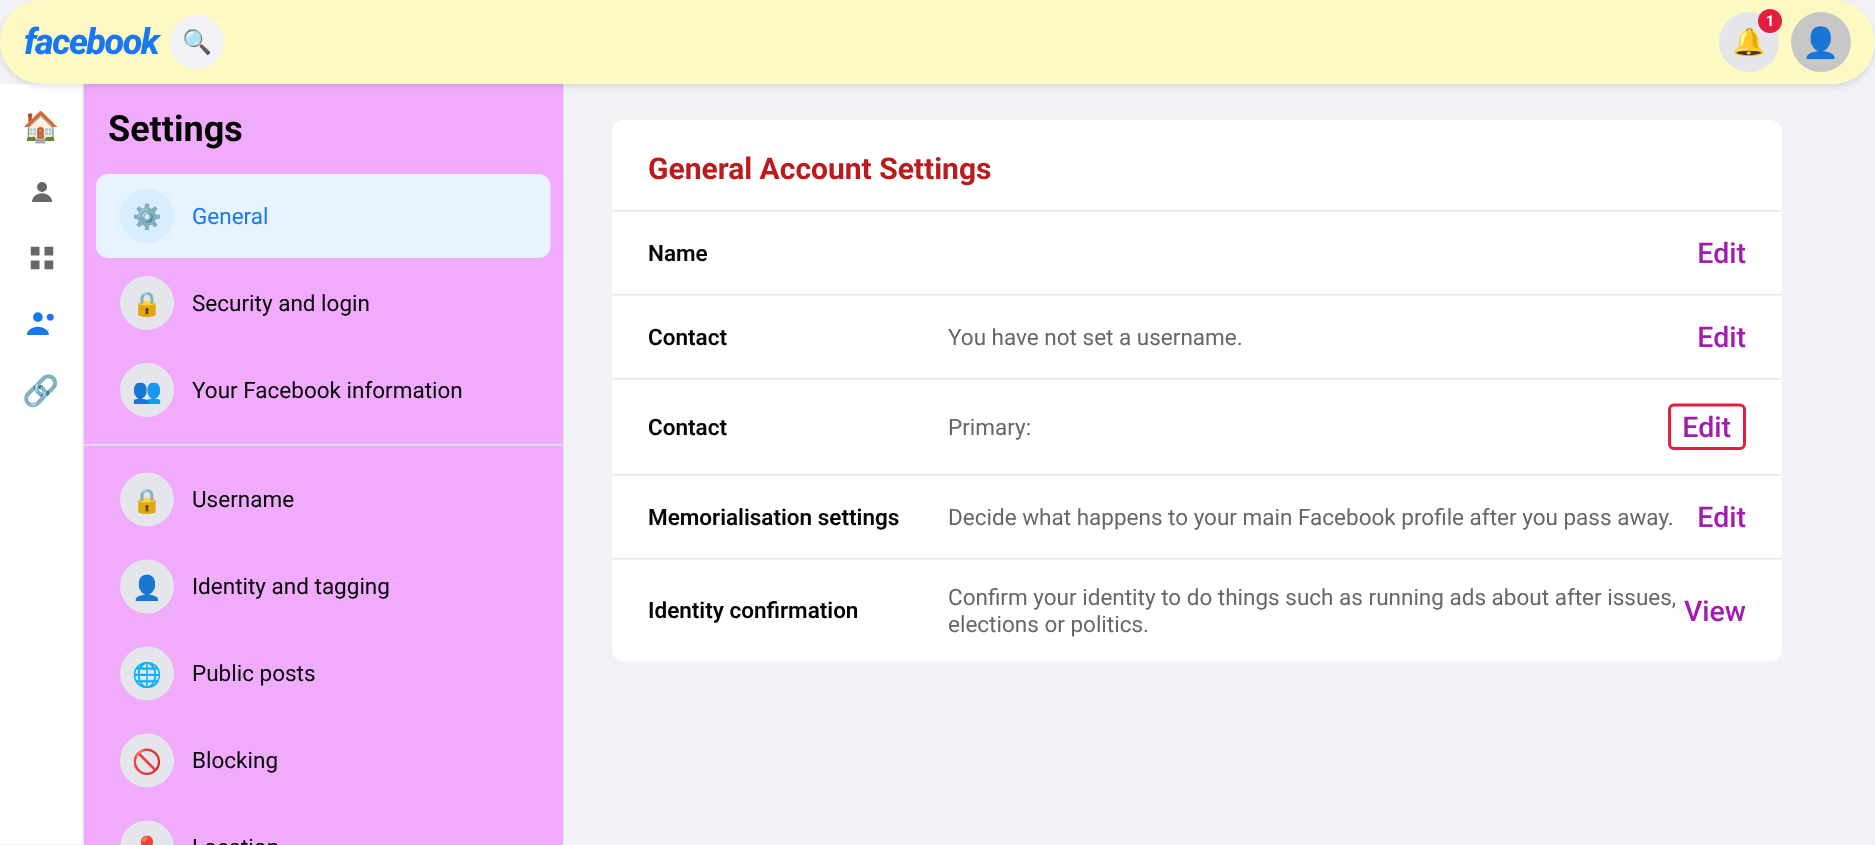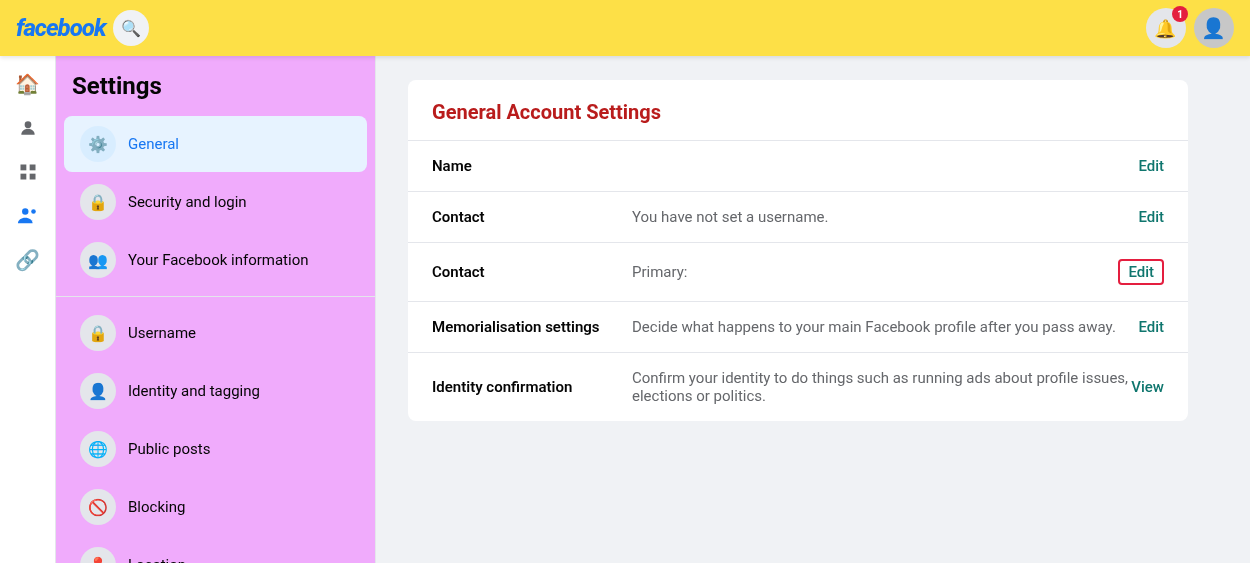--- a/index.html
+++ b/index.html
@@ -3,27 +3,28 @@
   <meta charset="utf-8">
   <style>
     * { margin: 0; padding: 0; box-sizing: border-box; }
     body { font-family: -apple-system, BlinkMacSystemFont, 'Segoe UI', Roboto, Helvetica, Arial, sans-serif; background: #f0f2f5; height: 563px; overflow: hidden; }
 
     
     .topnav {
       display: flex;
       align-items: center;
       justify-content: space-between;
-      background: #fde047;
+      background: #fef9c3;
       height: 56px;
       padding: 0 16px;
       box-shadow: 0 2px 4px rgba(0,0,0,0.1);
       position: fixed;
       top: 0; left: 0; right: 0;
       z-index: 100;
+      border-radius: 28px;
     }
     .topnav-left { display: flex; align-items: center; gap: 8px; }
     .facebook-logo {
       color: #1877f2;
       font-size: 24px;
       font-weight: 800;
       letter-spacing: -1px;
       font-style: italic;
       cursor: pointer;
     }
@@ -166,22 +167,22 @@
       color: #050505;
       font-size: 15px;
       min-width: 200px;
     }
     .setting-value {
       flex: 1;
       color: #65676b;
       font-size: 15px;
     }
     .edit-link {
-      color: #0f766e;
-      font-size: 15px;
+      color: #a21caf;
+      font-size: 19px;
       font-weight: 500;
       cursor: pointer;
       text-decoration: none;
       white-space: nowrap;
     }
     .edit-link.outlined {
       border: 2px solid #e41e3f;
       padding: 2px 8px;
       border-radius: 4px;
     }
@@ -306,18 +307,18 @@
       </div>
 
       <div class="setting-row">
         <span class="setting-label">Memorialisation settings</span>
         <span class="setting-value">Decide what happens to your main Facebook profile after you pass away.</span>
         <a class="edit-link">Edit</a>
       </div>
 
       <div class="setting-row">
         <span class="setting-label">Identity confirmation</span>
-        <span class="setting-value">Confirm your identity to do things such as running ads about profile issues, elections or politics.</span>
+        <span class="setting-value">Confirm your identity to do things such as running ads about after issues, elections or politics.</span>
         <a class="edit-link">View</a>
       </div>
     </div>
   </div>
 </div>
 
 </body></html>

